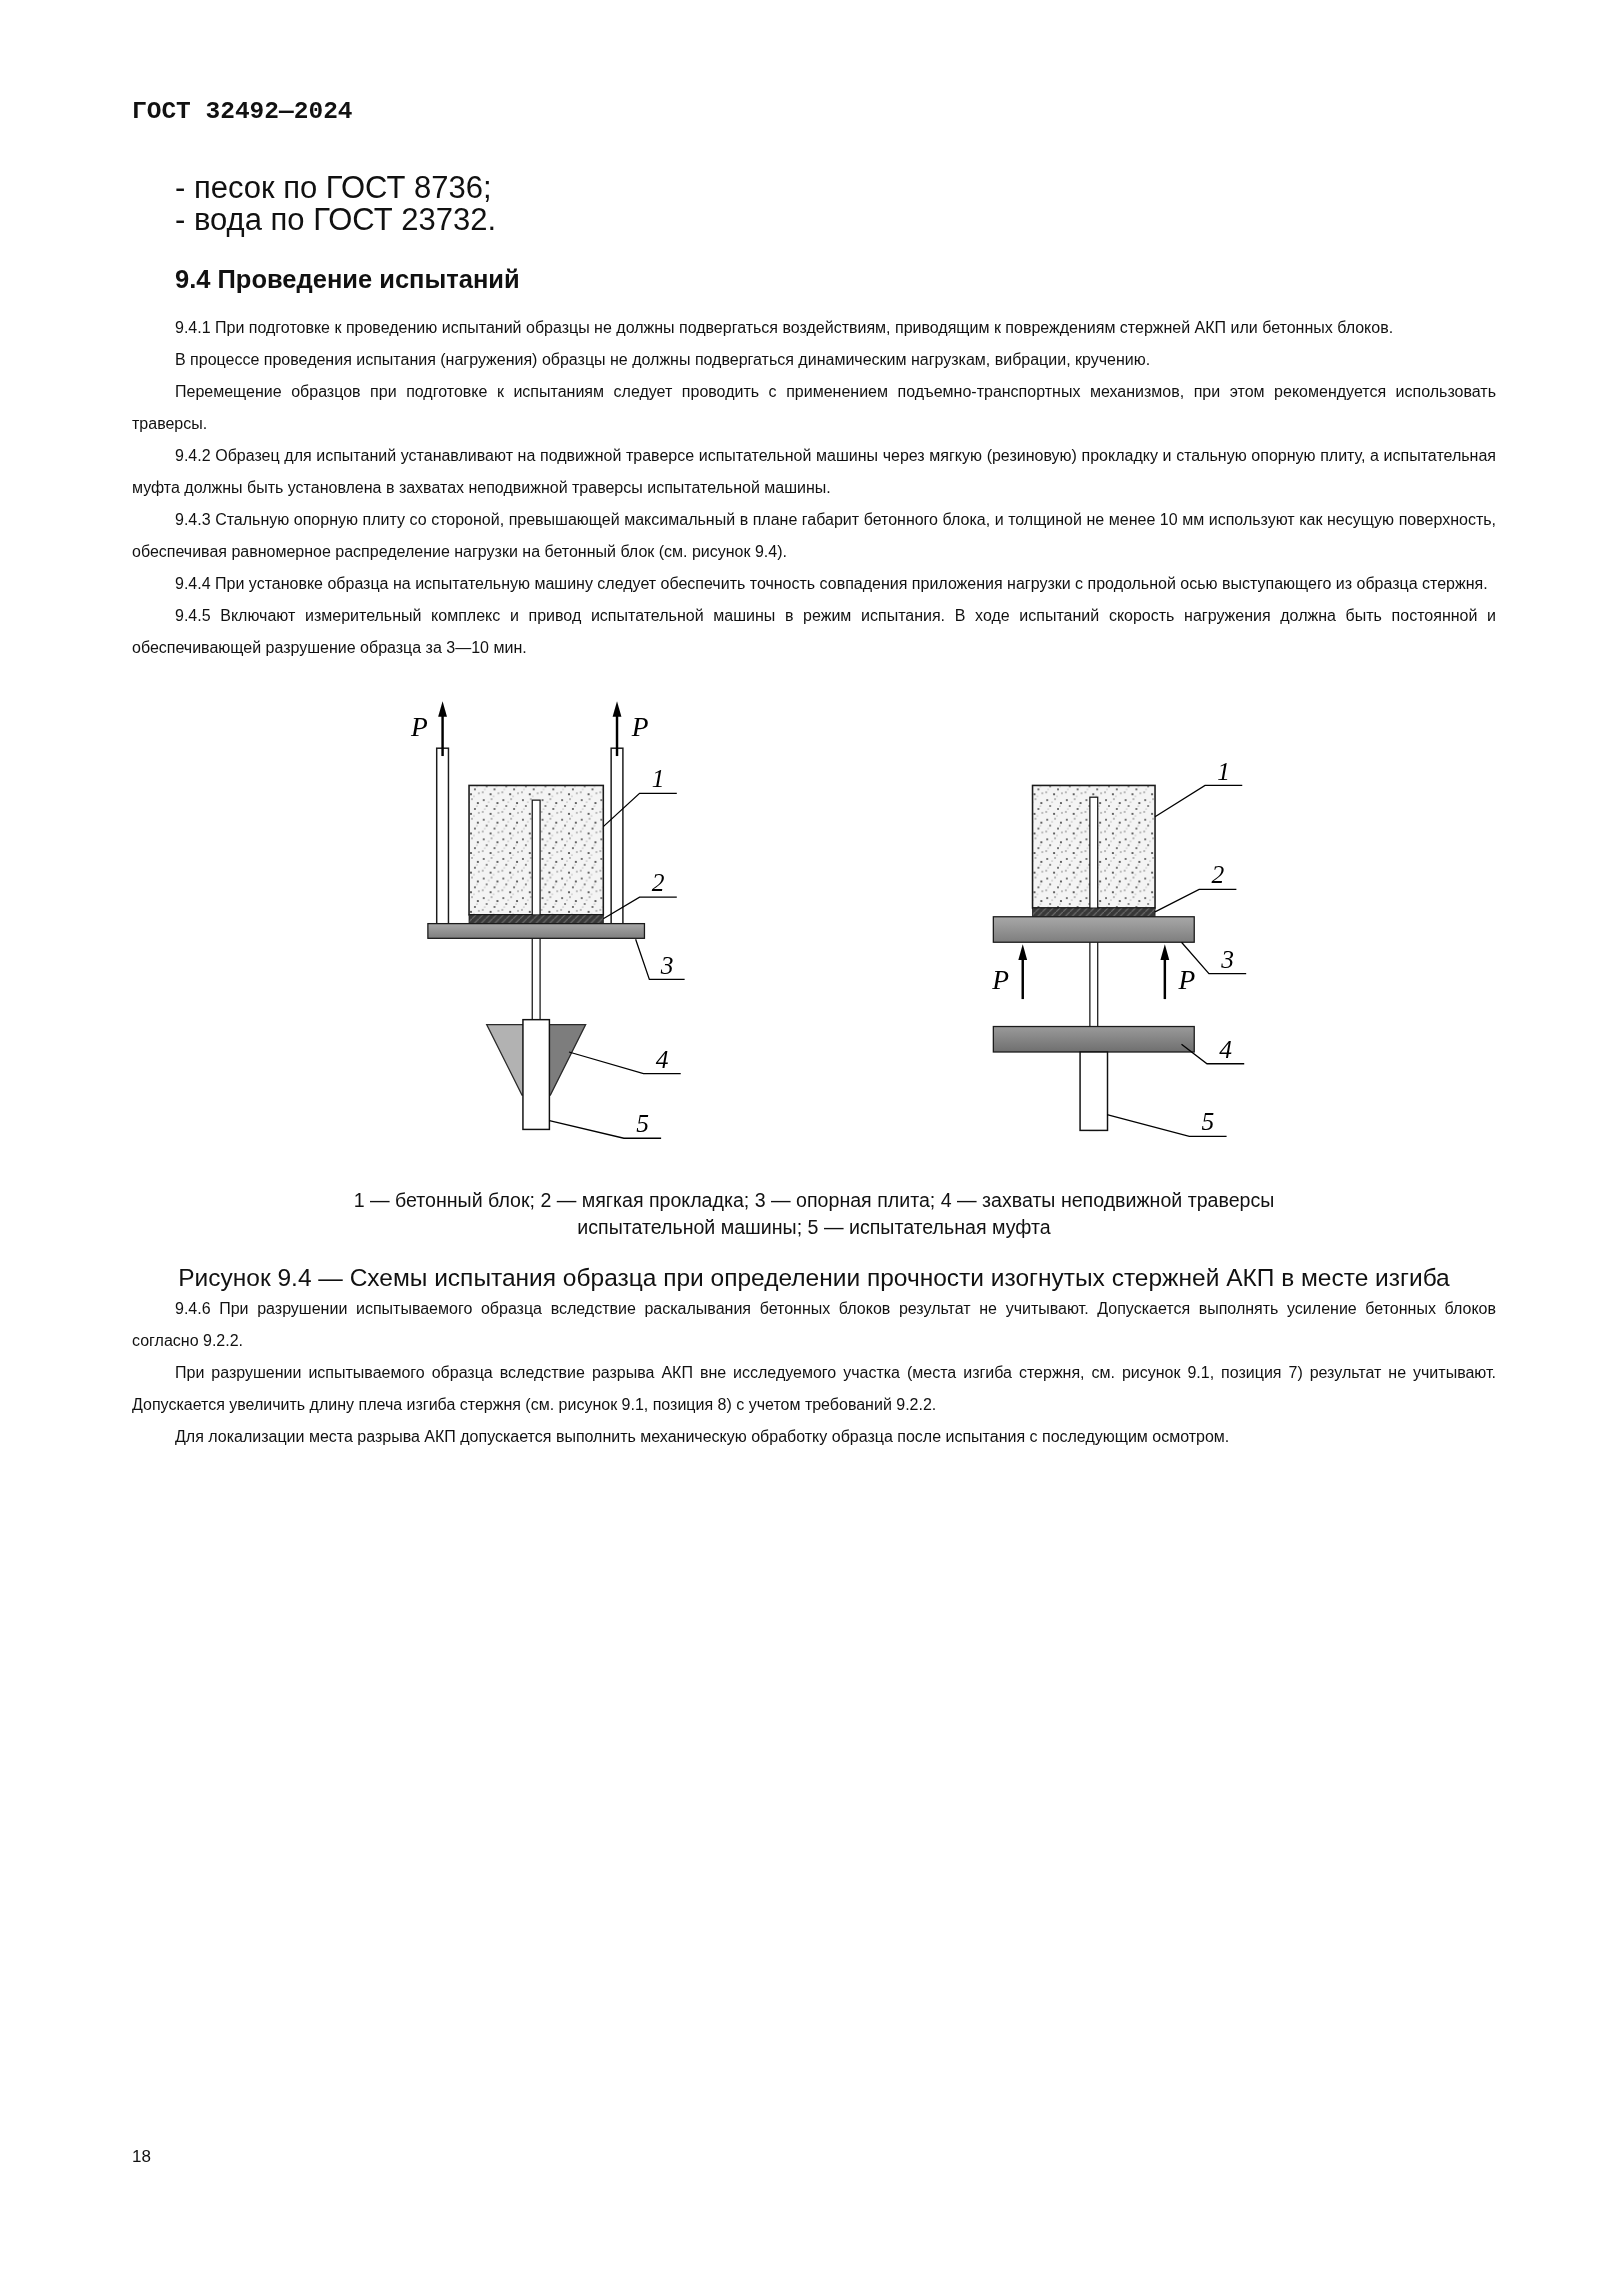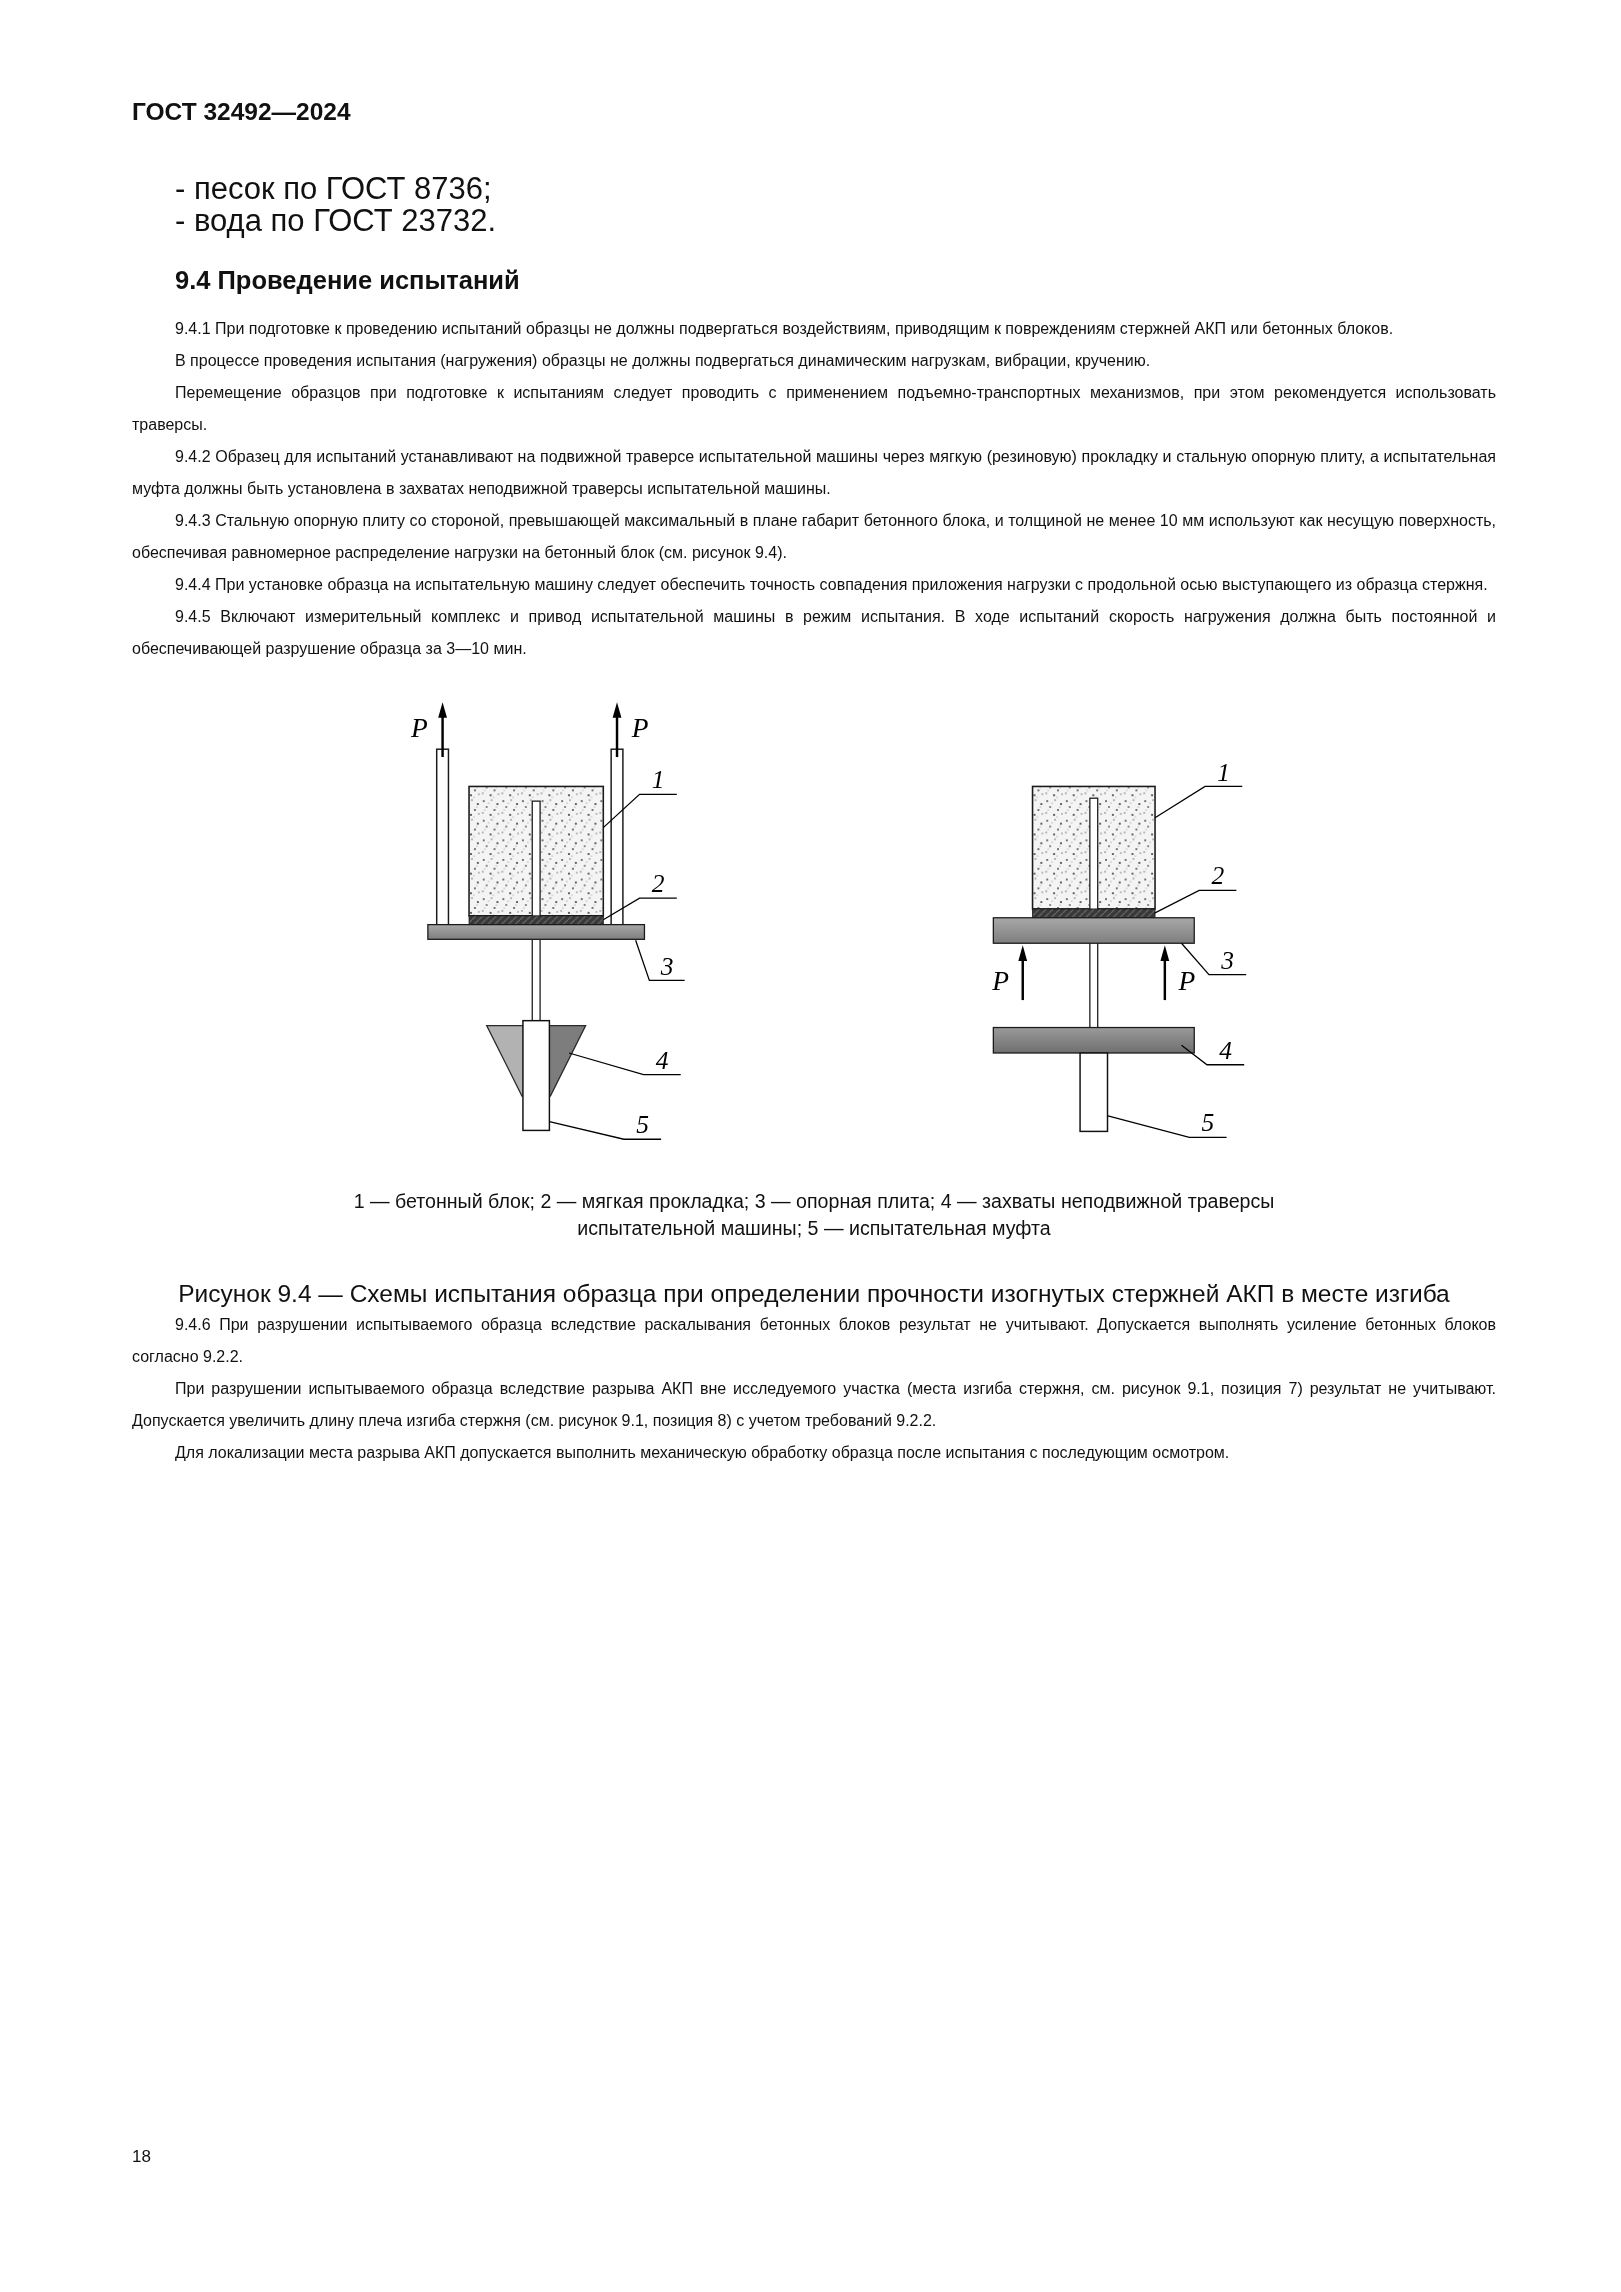--- a/index.html
+++ b/index.html
@@ -15,20 +15,21 @@
   .content {
     position: absolute;
     left: 132px;
     top: 98px;
     width: 1364px;
   }
   .doc-header {
     font-size: 24.5px;
     font-weight: bold;
     margin: 0 0 47px 0;
+    font-family: Liberation Mono, monospace;
   }
   .list-line {
     font-size: 31px;
     line-height: 32px;
     margin-left: 43px;
   }
   .section-heading {
     font-size: 25.5px;
     font-weight: bold;
     margin: 29px 0 18px 43px;
@@ -45,21 +46,21 @@
     display: flex;
     justify-content: center;
   }
   .fig-caption {
     margin-top: 27px;
     text-align: center;
     font-size: 19.6px;
     line-height: 26.5px;
   }
   .fig-title {
-    margin-top: 38px;
+    margin-top: 23px;
     text-align: center;
     font-size: 24.5px;
     line-height: 30px;
   }
   .closing { margin-top: 33px; }
   .page-number {
     position: absolute;
     left: 132px;
     top: 2147px;
     font-size: 17px;

